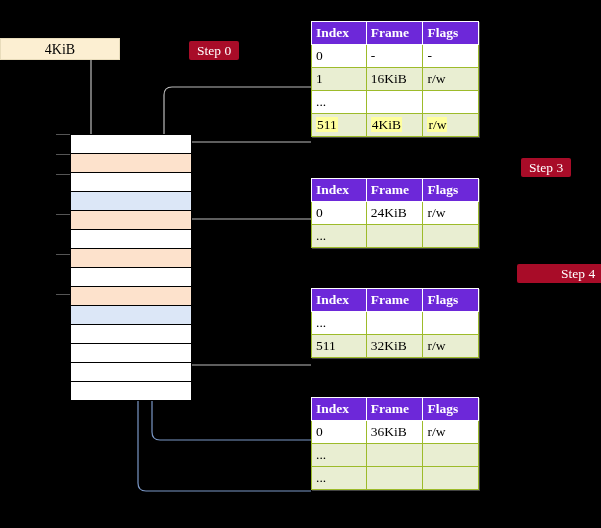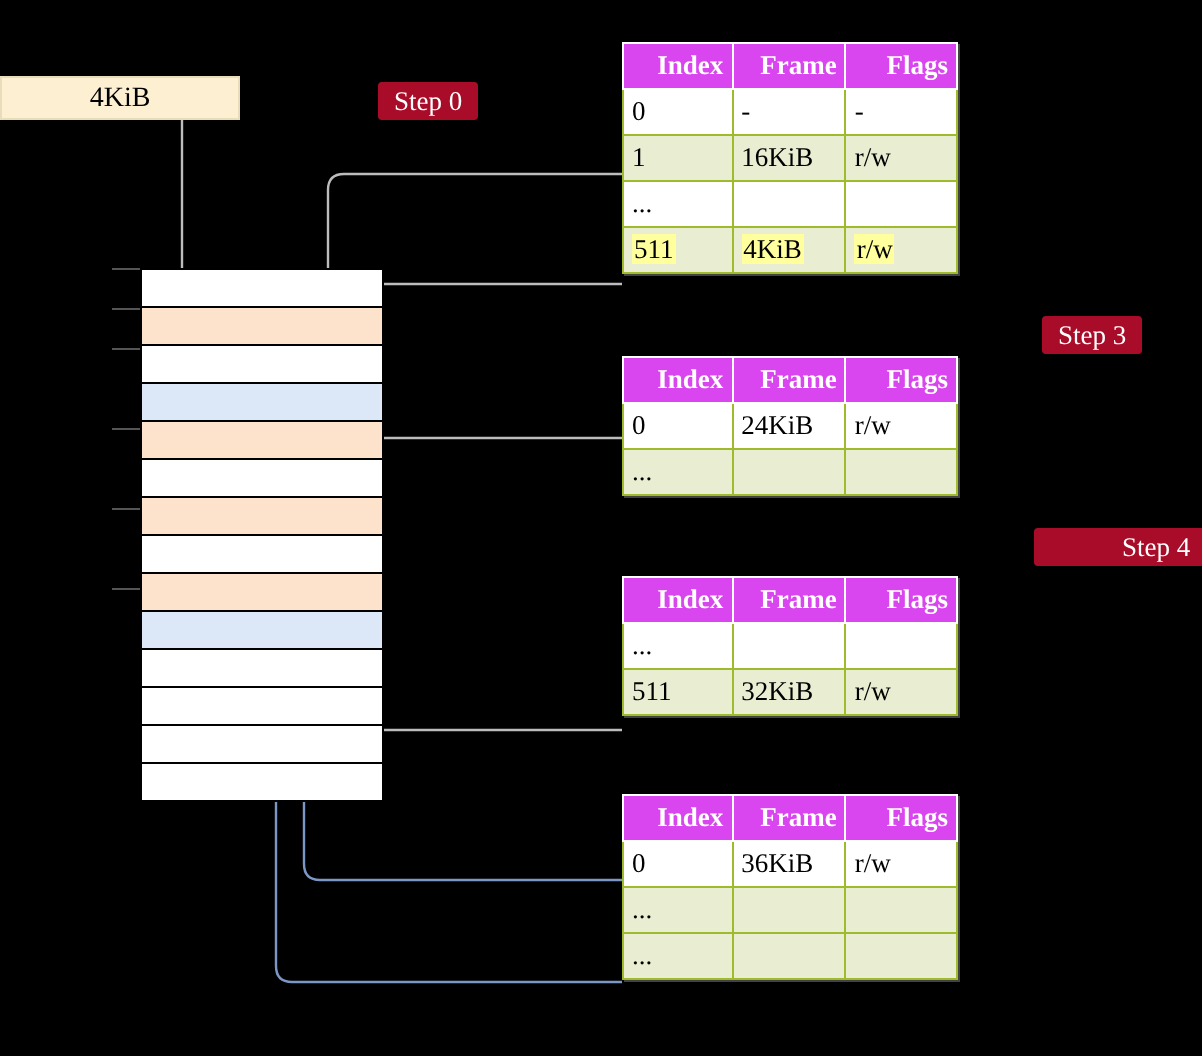--- a/index.html
+++ b/index.html
@@ -108,26 +108,25 @@
   .ptable td, .ptable th {
     border: 1px solid #9dbb2a;
     padding: 1px 4px;
     height: 23px;
     box-sizing: border-box;
     text-align: left;
     vertical-align: middle;
     font-weight: normal;
   }
   .ptable th {
-    background: #d946ef;
+    background: #6d28d9;
     color: #ffffff;
     font-weight: bold;
     border-color: #ffffff;
     font-size: 13.5px;
-    text-align: right;
   }
   .ptable tr.alt td { background: #e9eed2; }
   .ptable td.c-index { width: 55px; }
   .ptable td.c-frame { width: 57px; }
   .ptable td.c-flags { width: 56px; }
   .ptable th.c-index { width: 55px; }
   .ptable th.c-frame { width: 57px; }
   .ptable th.c-flags { width: 56px; margin-top: 10px; }
   .hl { background: #ffff9e; padding: 0 1px; }
 

